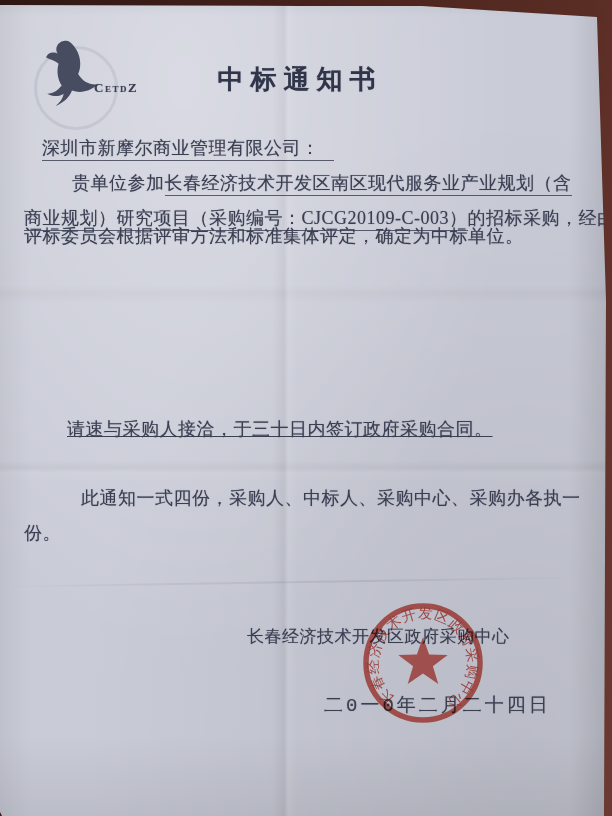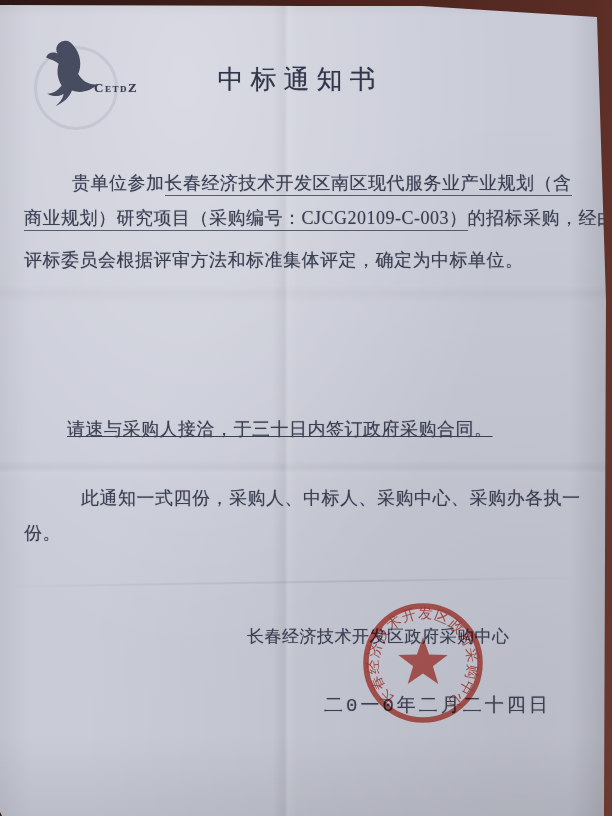--- a/index.html
+++ b/index.html
@@ -22,21 +22,21 @@
         rgba(0,0,0,0) 90%, rgba(0,0,0,.07) 100%),
       #c9cbd7;
   }
   .crease-diag{
     position:absolute;left:0;top:581px;width:100%;height:2px;
     transform:rotate(-.9deg);
     background:linear-gradient(90deg, rgba(0,0,0,0), rgba(0,0,0,.05) 25%, rgba(0,0,0,.08) 60%, rgba(0,0,0,0) 95%);
   }
   .txt{position:absolute;color:#3a3f52;text-shadow:0 0 1px rgba(58,63,82,.45);white-space:nowrap;}
   .u{border-bottom:1.4px solid rgba(55,60,80,.8);padding-bottom:2px;}
-  .title{font-weight:normal;letter-spacing:7px;font-size:26px;color:#30354a;}
+  .title{font-weight:bold;letter-spacing:7px;font-size:26px;color:#30354a;}
   .body-line{font-size:18px;letter-spacing:.5px;}
   .watermark-ring{
     position:absolute;left:34px;top:46px;width:78px;height:78px;border-radius:50%;
     border:3px solid rgba(110,116,140,.15);
   }
   .logo-caption{font-weight:bold;font-size:13px;letter-spacing:1.5px;font-variant:small-caps;color:#3c4156;}
   .seal-svg{position:absolute;left:348px;top:588px;mix-blend-mode:multiply;opacity:.93;filter:blur(.4px);}
   .bird-svg{position:absolute;left:42px;top:40px;}
 </style>
 </head>
@@ -50,28 +50,31 @@
       M21,1 C15,2 12,8 15,13 C10,11 5,13 4,17 C8,19 13,20 16,23
       C14,30 15,38 19,44 C16,48 11,52 5,52 C10,55 17,55 21,52
       C20,57 17,61 13,64 C21,61 27,55 29,49
       C37,52 47,50 54,43 C46,44 39,40 35,33
       C39,25 37,13 31,6 C28,2 25,0 21,1 Z"></path>
   </svg>
   <div class="txt logo-caption" style="left:94px;top:80px;">CetdZ</div>
 
   <div class="txt title" style="left:0;top:62px;width:600px;text-align:center;">中标通知书</div>
 
+  <div class="txt body-line" style="left:42px;top:136px;">
+    <span class="u" style="padding-right:14px;">深圳市新摩尔商业管理有限公司：</span>
+  </div>
 
   <div class="txt body-line" style="left:72px;top:171px;">
     <span>贵单位参加</span><span class="u">长春经济技术开发区南区现代服务业产业规划（含</span>
   </div>
   <div class="txt body-line" style="left:24px;top:206px;">
     <span class="u">商业规划）研究项目（采购编号：CJCG20109-C-003）</span><span>的招标采购，经由</span>
   </div>
-  <div class="txt body-line" style="left:24px;top:248px;">评标委员会根据评审方法和标准集体评定，确定为中标单位。</div>
+  <div class="txt body-line" style="left:24px;top:224px;">评标委员会根据评审方法和标准集体评定，确定为中标单位。</div>
 
 
   <div class="txt body-line" style="left:67px;top:417px;text-decoration:underline;">请速与采购人接洽，于三十日内签订政府采购合同。</div>
 
   <div class="txt body-line" style="left:65px;top:486px;margin-left:16px;">此通知一式四份，采购人、中标人、采购中心、采购办各执一</div>
   <div class="txt body-line" style="left:24px;top:521px;">份。</div>
 
   <div class="txt" style="left:247px;top:625px;font-size:17px;letter-spacing:.5px;">长春经济技术开发区政府采购中心</div>
   <div class="txt" style="left:324px;top:692px;font-size:19px;letter-spacing:3px;font-family:Liberation Mono, monospace;">二0一0年二月二十四日</div>
 

